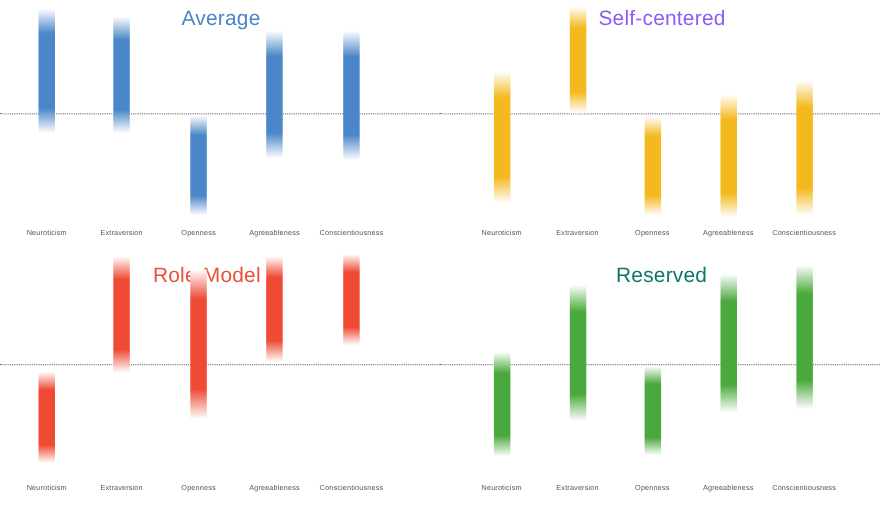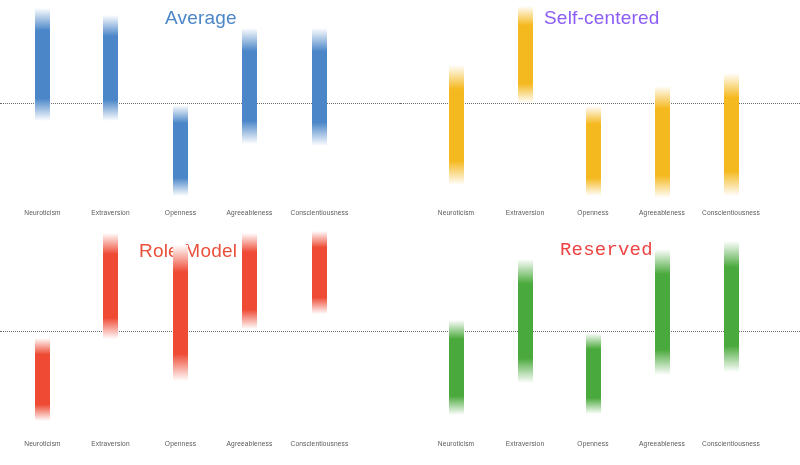--- a/index.html
+++ b/index.html
@@ -111,21 +111,21 @@
     <div class="labels" id="labels-2">
         <div class="axis-label" style="left: 42.5px; top: 208px;">Neuroticism</div>
         <div class="axis-label" style="left: 110.5px; top: 208px;">Extraversion</div>
         <div class="axis-label" style="left: 180.5px; top: 208px;">Openness</div>
         <div class="axis-label" style="left: 249.5px; top: 208px;">Agreeableness</div>
         <div class="axis-label" style="left: 319.5px; top: 208px;">Conscientiousness</div>
       </div>
   </div>
 
   <div class="panel" id="panel-3" style="left:400px; top:233px;">
-    <div class="panel-title" id="title-3" style="left: 160px; top: 8px; color: #ef4444; font-family: Liberation Mono, monospace;">Reserved</div>
+    <div class="panel-title" id="title-3" style="left: 160px; top: 8px; color: #0f766e;">Reserved</div>
     <div class="baseline" id="baseline-3" style="top:98px;"></div>
     <div class="bars" id="bars-3">
         <div class="bar" style="left: 48.5px; top: 87px; height: 95px; background: linear-gradient(rgb(255, 255, 255) 0%, rgb(74, 169, 60) 20%, rgb(74, 169, 60) 80%, rgb(255, 255, 255) 100%); filter: blur(0.6px);"></div>
         <div class="bar" style="left: 117.5px; top: 26px; height: 124px; background: linear-gradient(rgb(255, 255, 255) 0%, rgb(74, 169, 60) 20%, rgb(74, 169, 60) 80%, rgb(255, 255, 255) 100%); filter: blur(0.6px);"></div>
         <div class="bar" style="left: 185.5px; top: 100px; height: 81px; background: linear-gradient(rgb(255, 255, 255) 0%, rgb(74, 169, 60) 20%, rgb(74, 169, 60) 80%, rgb(255, 255, 255) 100%); filter: blur(0.6px);"></div>
         <div class="bar" style="left: 254.5px; top: 16px; height: 126px; background: linear-gradient(rgb(255, 255, 255) 0%, rgb(74, 169, 60) 20%, rgb(74, 169, 60) 80%, rgb(255, 255, 255) 100%); filter: blur(0.6px);"></div>
         <div class="bar" style="left: 323.5px; top: 8px; height: 131px; background: linear-gradient(rgb(255, 255, 255) 0%, rgb(74, 169, 60) 20%, rgb(74, 169, 60) 80%, rgb(255, 255, 255) 100%); filter: blur(0.6px);"></div>
       </div>
     <div class="labels" id="labels-3">
         <div class="axis-label" style="left: 56px; top: 208px;">Neuroticism</div>

